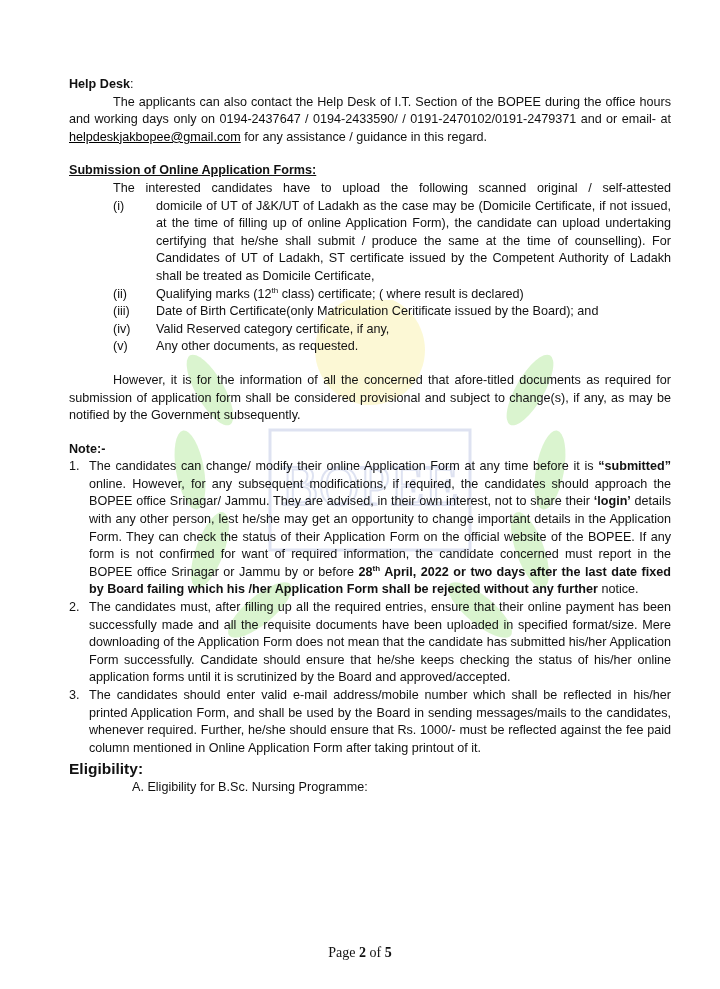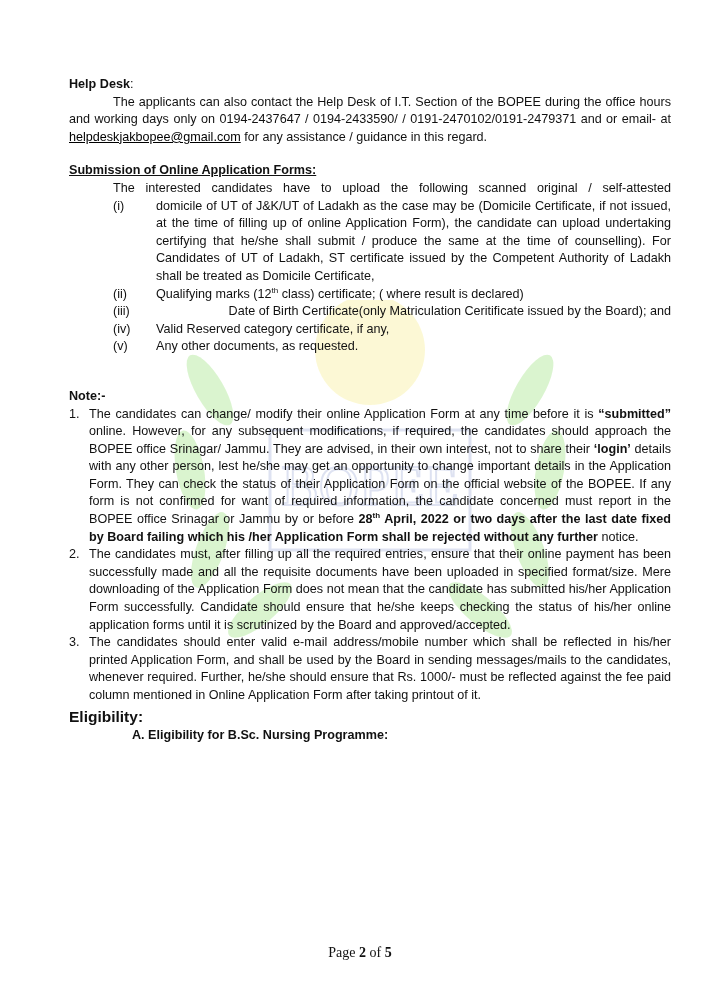--- a/index.html
+++ b/index.html
@@ -15,21 +15,21 @@
   .sp { height: 16px; }
   .roman { display: flex; margin: 0; }
   .roman .num { width: 43px; margin-left: 44px; flex: none; }
   .roman .txt { flex: 1; text-align: justify; }
   .note-block { }
   .note-title { font-weight: bold; margin: 0; }
   .ol-item { display: flex; }
   .ol-item .num { width: 20px; flex: none; }
   .ol-item .txt { flex: 1; text-align: justify; }
   .elig-title { font-weight: bold; font-size: 15.5px; line-height: 20px; margin: 2px 0 0 0; }
-  .sub-head { font-weight: bold; margin-left: 63px; }
+  .sub-head { font-weight: normal; margin-left: 63px; }
   .sup { font-size: 8px; vertical-align: super; line-height: 0; }
   .footer { position: absolute; top: 945px; left: 0; width: 720px; text-align: center;
             font-family: "Liberation Serif", "DejaVu Serif", serif; font-size: 14px; }
 </style>
 </head>
 <body>
 
 <div class="page">
 
   <svg class="watermark" viewBox="0 0 440 360">
@@ -61,33 +61,34 @@
     <div class="roman">
       <span class="num">(i)</span>
       <span class="txt">domicile of UT of J&amp;K/UT of Ladakh as the case may be (Domicile Certificate, if not issued, at the time of filling up of online Application Form), the candidate can upload undertaking certifying that he/she shall submit / produce  the same at the time of counselling). For Candidates of UT of Ladakh, ST certificate issued by the Competent Authority of Ladakh shall be treated as Domicile Certificate,</span>
     </div>
     <div class="roman">
       <span class="num">(ii)</span>
       <span class="txt"><span>Qualifying marks (12</span><span class="sup">th</span><span> class) certificate; ( where result is declared)</span></span>
     </div>
     <div class="roman">
       <span class="num">(iii)</span>
-      <span class="txt" style="text-align:right">Date of Birth Certificate(only Matriculation Ceritificate issued by the Board); and</span>
+      <span class="txt" style="text-align:left">Date of Birth Certificate(only Matriculation Ceritificate issued by the Board); and</span>
     </div>
     <div class="roman">
       <span class="num">(iv)</span>
       <span class="txt">Valid Reserved category certificate, if any,</span>
     </div>
     <div class="roman">
       <span class="num">(v)</span>
       <span class="txt">Any other documents, as requested.</span>
     </div>
 
     <div class="sp"></div>
 
+    <p class="p indent">However, it is for the information of all the concerned that afore-titled documents as required for submission of application form shall be considered provisional and subject to change(s), if any, as may be notified by the Government subsequently.</p>
 
     <div class="sp"></div>
 
     <div class="note-block">
       <p class="note-title">Note:-</p>
 
       <div class="ol-item">
         <span class="num">1.</span>
         <span class="txt"><span>The candidates can change/ modify their online Application Form at any time before it is </span><span class="b">“submitted”</span><span> online. However, for any subsequent modifications, if required, the candidates should approach the BOPEE office Srinagar/ Jammu. They are advised, in their own interest, not to share their </span><span class="b">‘login’</span><span> details with any other person, lest he/she may get an opportunity to change important details in the Application Form. They can check the status of their Application Form on the official website of the BOPEE. If any form is not confirmed for want of required information, the candidate concerned must report in the BOPEE office Srinagar or Jammu by or before </span><span class="b">28</span><span class="b sup">th</span><span class="b"> April, 2022 or two days after the last date fixed by Board failing which his /her Application Form shall be rejected without any further</span><span>  notice.</span></span>
       </div>

